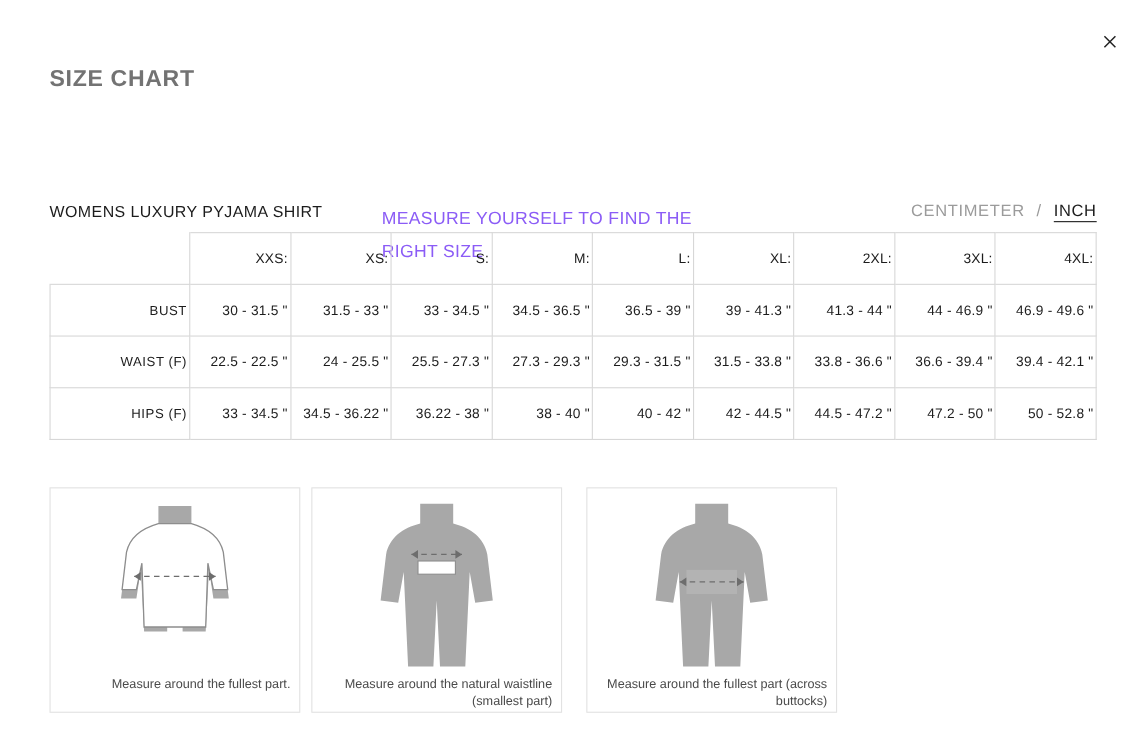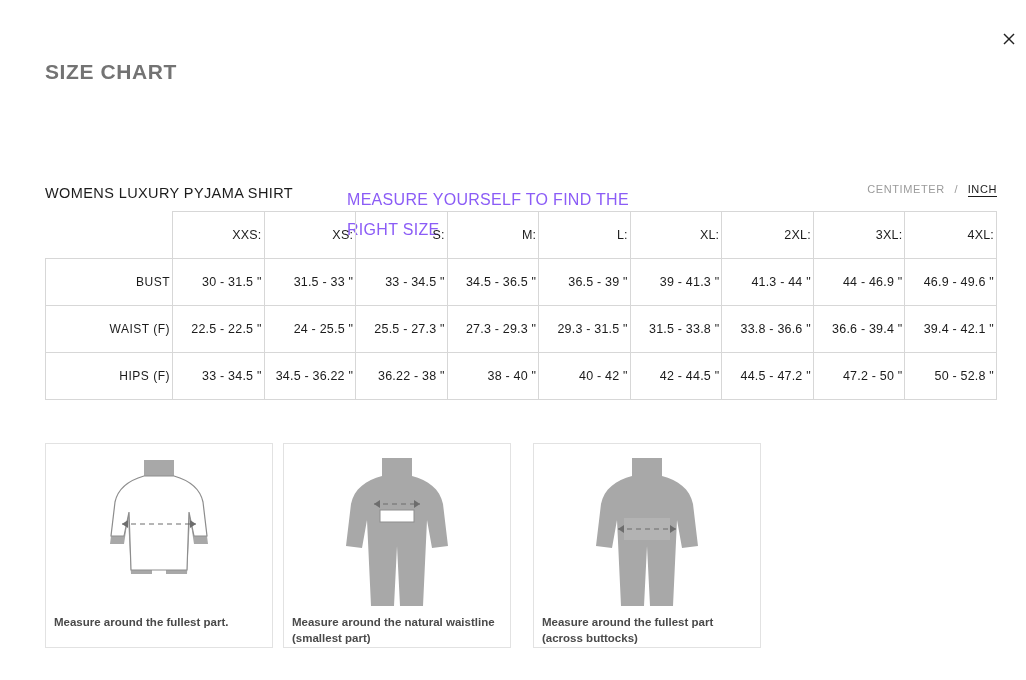--- a/index.html
+++ b/index.html
@@ -64,21 +64,21 @@
     width: 300px;
     font-size: 16px;
     line-height: 30px;
     letter-spacing: 0.3px;
     color: #8b5cf6;
   }
   .units {
     position: absolute;
     right: 0;
     top: 3px;
-    font-size: 11px;
+    font-size: 15px;
     letter-spacing: 0.6px;
     white-space: nowrap;
   }
   .units .unit {
     color: #9b9b9b;
     cursor: pointer;
   }
   .units .unit.active {
     color: #1c1c1c;
     border-bottom: 1px solid #1c1c1c;
@@ -137,25 +137,24 @@
     top: 8px;
     width: 100%;
     height: 160px;
     text-align: center;
   }
   .card .cap {
     position: absolute;
     left: 8px;
     right: 8px;
     top: 170px;
-    text-align: left;
+    text-align: right;
     font-size: 11.5px;
     line-height: 16px;
     color: #4a4a4a;
-    font-weight: bold;
   }
 </style>
 </head>
 <body>
 
 <div class="page">
 
   <div class="close-btn">
     <svg width="16" height="16" viewBox="0 0 16 16" aria-hidden="true">
       <line x1="3" y1="3" x2="13" y2="13" stroke="#222" stroke-width="1.4"></line>

